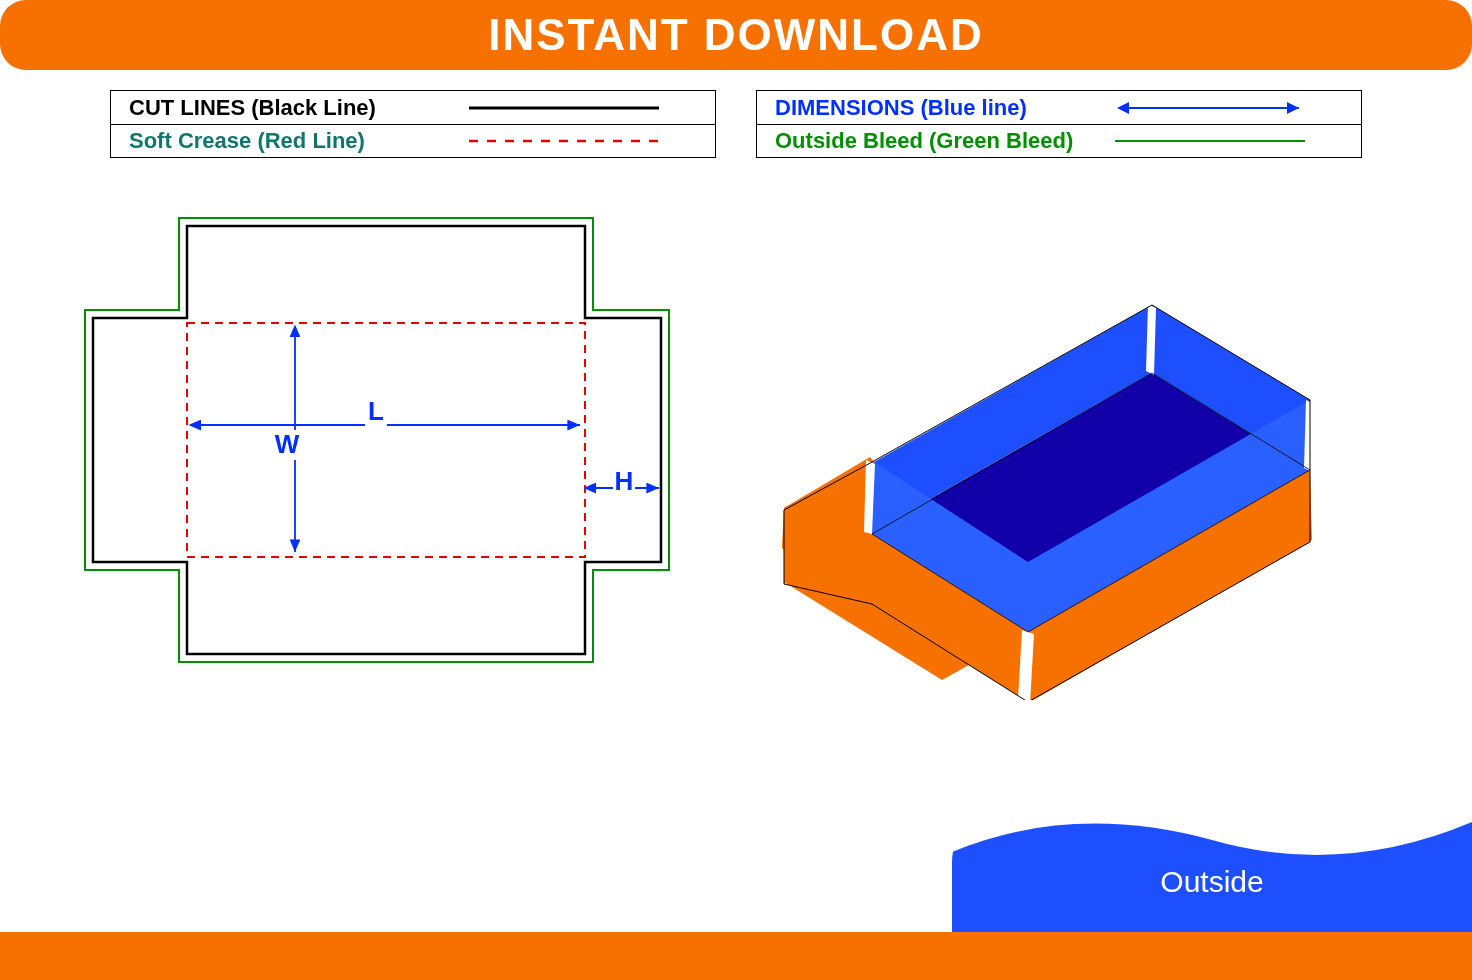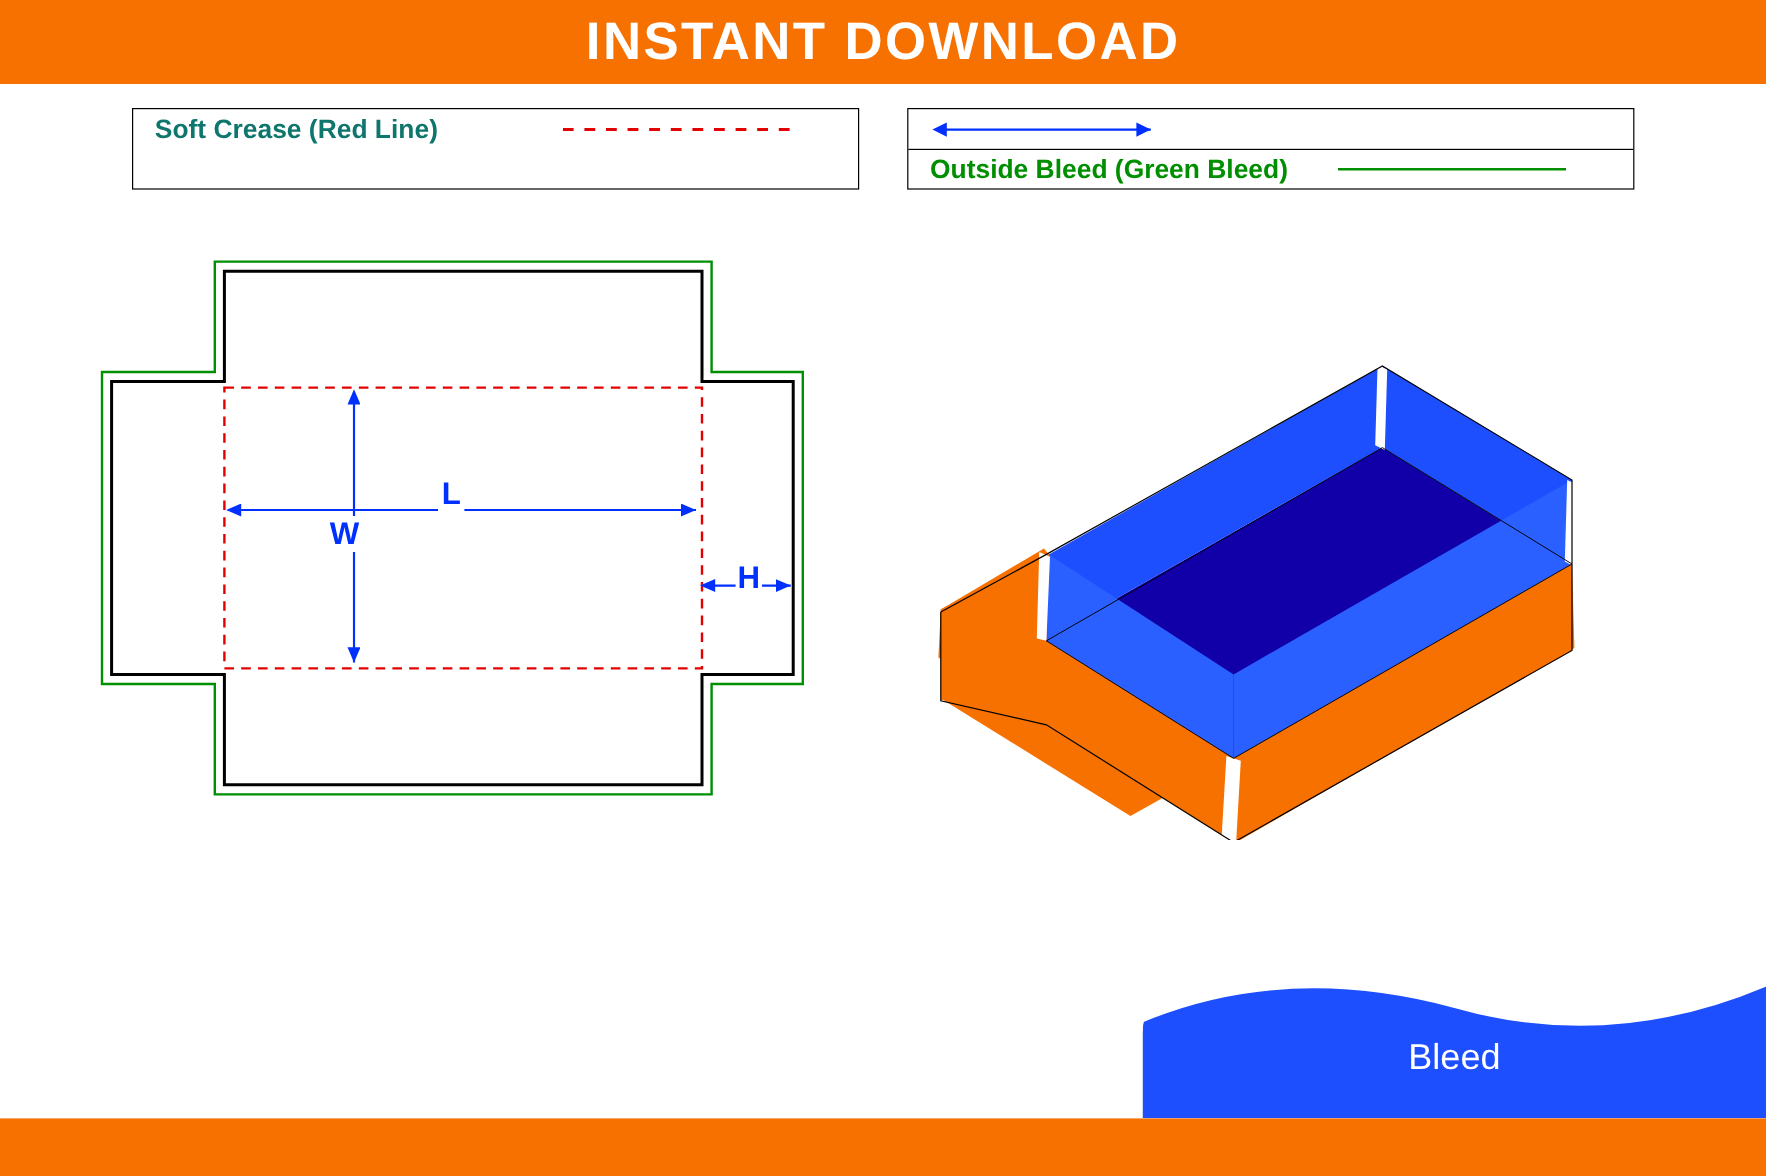--- a/index.html
+++ b/index.html
@@ -1,18 +1,18 @@
 <!DOCTYPE html>
 <html><head>
   <meta charset="utf-8">
   <style>
     * { margin: 0; padding: 0; box-sizing: border-box; }
     body { width: 1472px; height: 980px; background: #ffffff; font-family: Arial, sans-serif; position: relative; overflow: hidden; }
     
-    .header-bar { width: 100%; height: 70px; background: #F77100; display: flex; align-items: center; justify-content: center; }
+    .header-bar { width: 100%; height: 70px; background: #F77100; display: flex; align-items: center; justify-content: center; border-radius: 26px; }
     .header-title { color: #ffffff; font-size: 44px; font-weight: bold; letter-spacing: 2px; }
     
     .legend-container { display: flex; gap: 40px; padding: 20px 110px 0 110px; }
     .legend-box { border: 1.5px solid #000; flex: 1; }
     .legend-row { display: flex; align-items: center; padding: 3px 18px; height: 33px; gap: 20px; }
     .legend-row + .legend-row { border-top: 1.5px solid #000; }
     .legend-label { font-size: 22px; font-weight: 600; flex: 0 0 320px; }
     .legend-sample-wrap { flex: 1; display: flex; align-items: center; height: 100%; }
 
     .lbl-black { color: #000; }
@@ -34,30 +34,39 @@
 </head>
 <body>
 
 <div class="header-bar">
   <div class="header-title">INSTANT DOWNLOAD</div>
 </div>
 
 <div class="legend-container">
   <div class="legend-box">
     <div class="legend-row">
+      <span class="legend-label lbl-black">CUT LINES (Black Line)</span>
+      <span class="legend-sample-wrap">
+        <svg width="190" height="6">
+            <line x1="0" y1="3" x2="190" y2="3" stroke="#000" stroke-width="3"></line>
+          </svg>
+      </span>
+    </div>
+    <div class="legend-row">
       <span class="legend-label lbl-red">Soft Crease (Red Line)</span>
       <span class="legend-sample-wrap">
         <svg width="190" height="6">
             <line x1="0" y1="3" x2="190" y2="3" stroke="#E30000" stroke-width="2.5" stroke-dasharray="9 9"></line>
           </svg>
       </span>
     </div>
   </div>
   <div class="legend-box">
     <div class="legend-row">
+      <span class="legend-label lbl-blue">DIMENSIONS (Blue line)</span>
       <span class="legend-sample-wrap">
         <svg width="190" height="14">
             <defs>
               <marker id="ah1" markerWidth="8" markerHeight="8" refX="6" refY="3" orient="auto">
                 <path d="M0,0 L6,3 L0,6 Z" fill="#0030FF"></path>
               </marker>
               <marker id="ah2" markerWidth="8" markerHeight="8" refX="2" refY="3" orient="auto">
                 <path d="M6,0 L0,3 L6,6 Z" fill="#0030FF"></path>
               </marker>
             </defs>
@@ -143,16 +152,16 @@
     <polygon points="282,370 294,374 290,444 278,438" fill="#ffffff"></polygon>
     <polygon points="408,44 416,48 414,115 406,111" fill="#ffffff"></polygon>
     <polygon points="566,140 574,144 572,212 564,208" fill="#ffffff"></polygon>
 
     <polyline points="44,250 132,202 412,45 570,140 570,210 570,282 288,442 132,344 44,324 44,250" fill="none" stroke="#000" stroke-width="1"></polyline>
     <polyline points="132,274 412,113 570,210 288,372 132,274" fill="none" stroke="#000" stroke-width="0.8"></polyline>
   </svg>
 </div>
 
 <div class="footer-callout">
-  <div class="callout-line">Bleed</div>
+  <div class="callout-line">Outside</div>
 </div>
 
 <div class="footer-bar"></div>
 
 </body></html>

